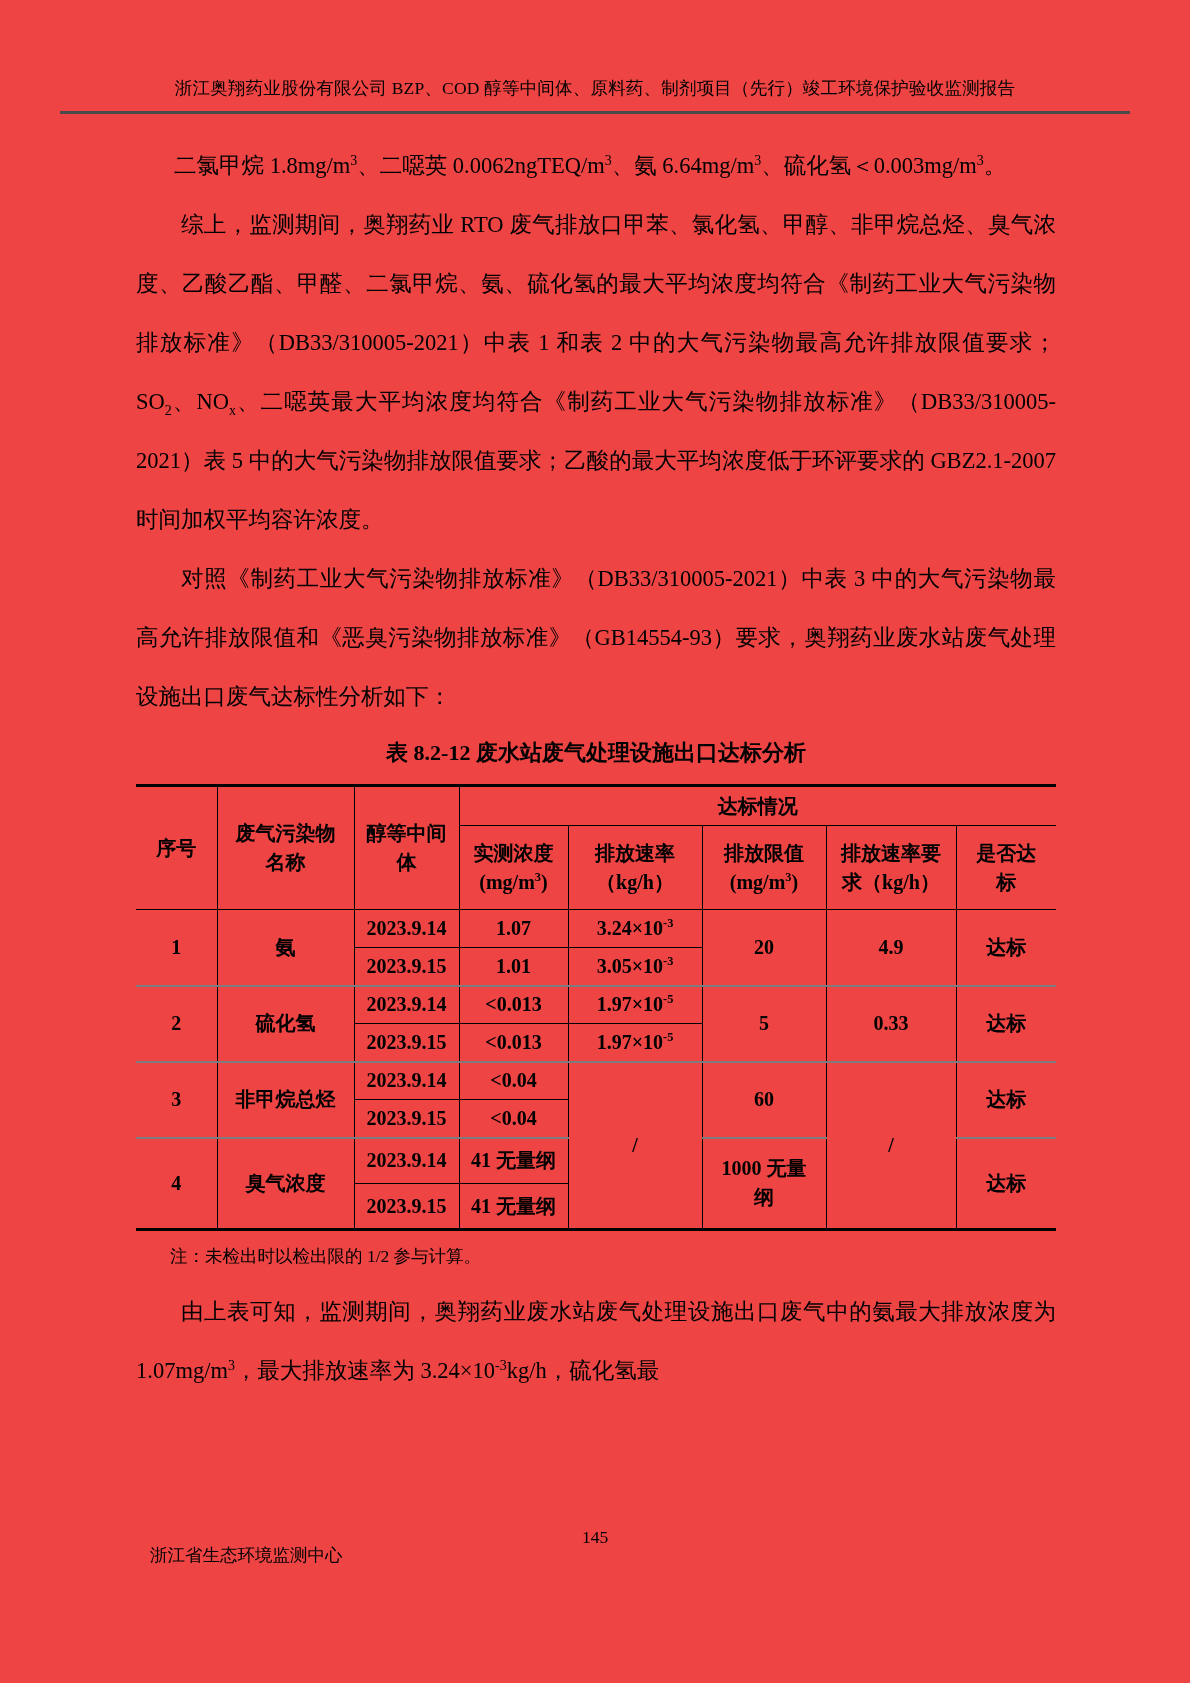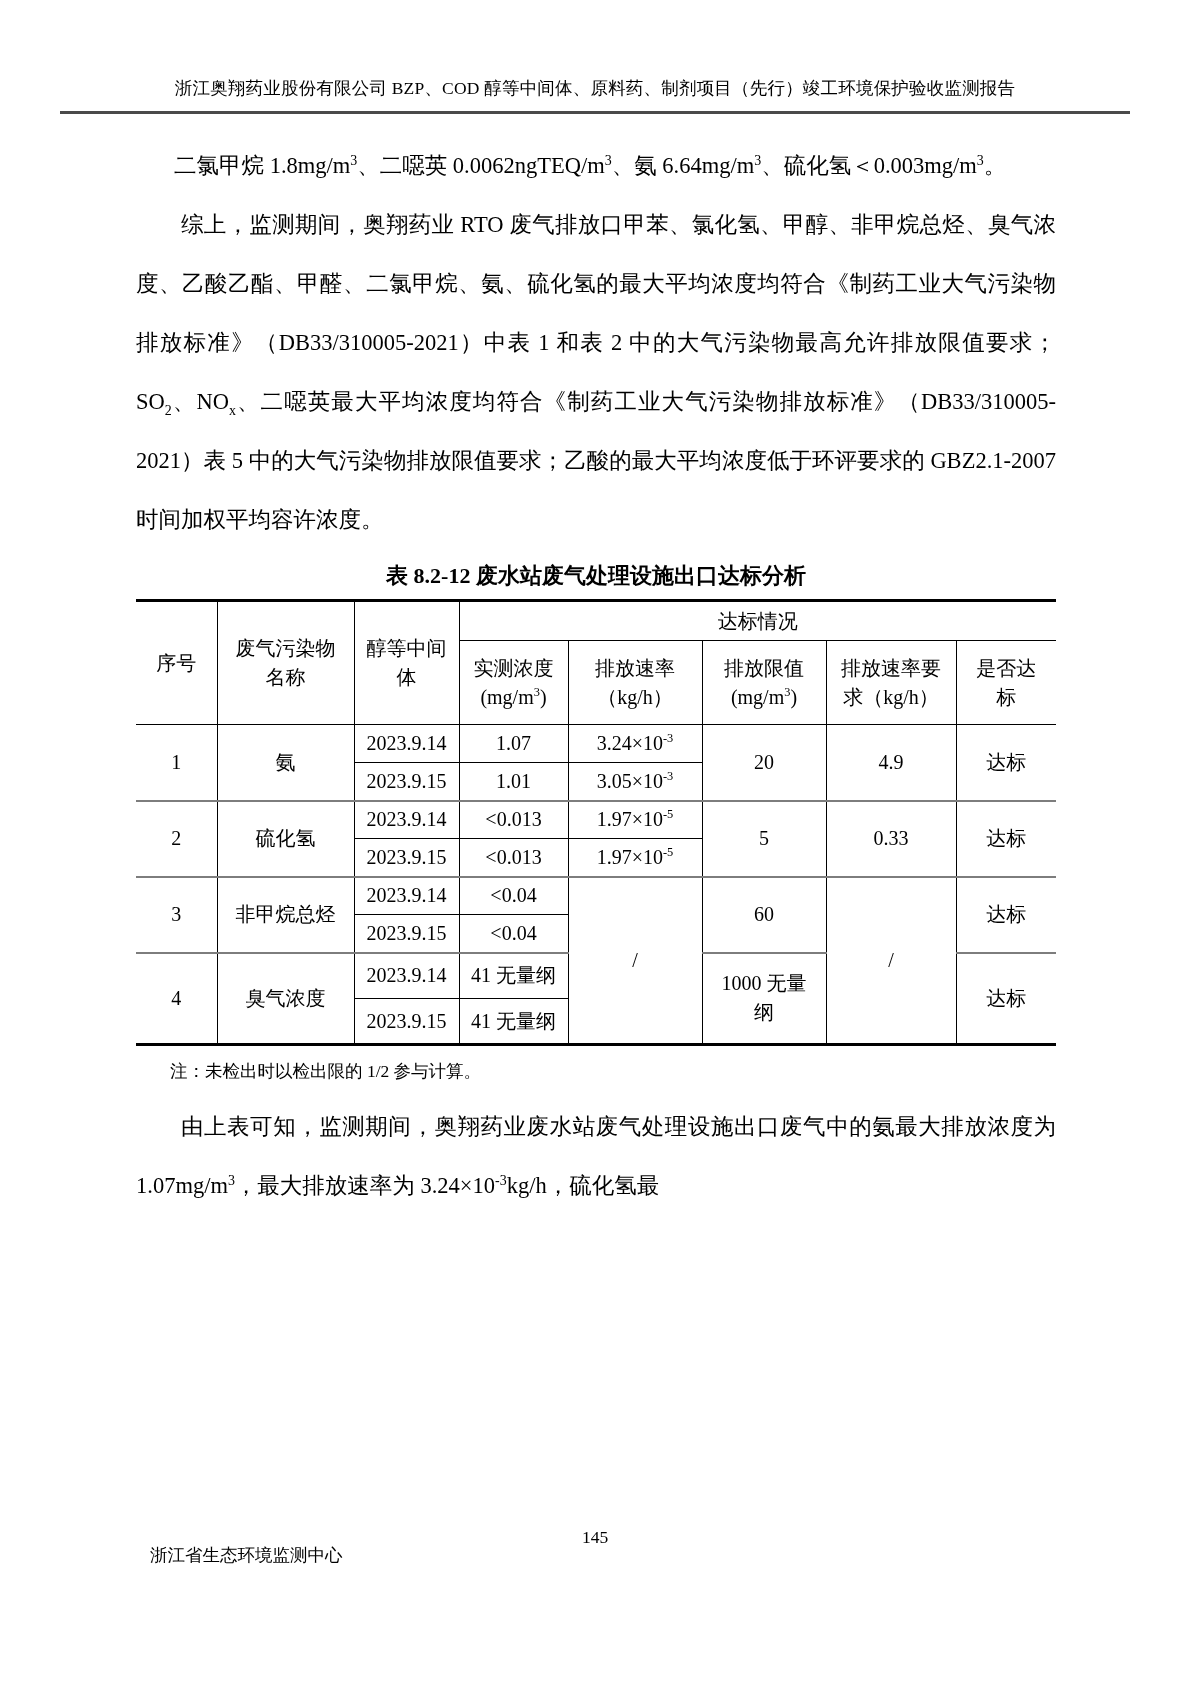--- a/index.html
+++ b/index.html
@@ -1,17 +1,17 @@
 <!DOCTYPE html>
 <html lang="zh"><head>
 <meta charset="utf-8">
 <style>
   html,body{margin:0;padding:0;background:#e8e8e8;}
   .page{
-    width:1190px;height:1683px;background:#ffffff;position:relative;
+    width:1190px;height:1683px;background:#ef4444;position:relative;
     margin:0 auto;color:#000;
     font-family:"Liberation Serif","DejaVu Serif",serif;
     box-sizing:border-box;overflow:hidden;
   }
   
   .doc-header{margin:0 60px;padding-top:76px;}
   .doc-header .hdr-title{
     font-size:17.5px;text-align:center;white-space:nowrap;letter-spacing:.2px;
   }
   .doc-header .hdr-rule{border-bottom:3px solid #4a4a4a;margin-top:11px;}
@@ -20,28 +20,28 @@
   .body-p{
     font-size:22.5px;line-height:59px;text-align:justify;margin:0;
     word-break:break-word;
   }
   .body-p.first{margin-top:22px;margin-left:38px;}
   .indent{text-indent:2em;}
   sup{font-size:62%;line-height:0;}
   sub{font-size:62%;line-height:0;}
   
   .tbl-title{
-    font-weight:bold;font-size:22px;text-align:center;margin:12px 0 8px 0;
+    font-weight:bold;font-size:22px;text-align:center;margin:12px 0 16px 0;
   }
   table.compliance{
     border-collapse:collapse;width:920px;table-layout:fixed;
     font-size:20px;border-top:3px solid #000;border-bottom:3px solid #000;
   }
   table.compliance th,table.compliance td{
-    border:1px solid #000;font-weight:normal;text-align:center;
+    border:1px solid #000;font-weight:bold;text-align:center;
     vertical-align:middle;padding:1px 10px;line-height:1.45;
     overflow:hidden;
   }
   .col-first{border-left:none !important;}
   .col-last{border-right:none !important;}
   tr.h1{height:40px;}
   tr.h2{height:84px;}
   tbody tr{height:38px;}
   tbody tr.tall{height:46px;}
   tr.g-sep > td{border-top:2.5px solid #7d7d7d;}
@@ -61,20 +61,21 @@
 
   <div class="doc-header">
     <div class="hdr-title">浙江奥翔药业股份有限公司 BZP、COD 醇等中间体、原料药、制剂项目（先行）竣工环境保护验收监测报告</div>
     <div class="hdr-rule"></div>
   </div>
 
   <div class="doc-main">
 
     <p class="body-p first">二氯甲烷 1.8mg/m<sup>3</sup>、二噁英 0.0062ngTEQ/m<sup>3</sup>、氨 6.64mg/m<sup>3</sup>、硫化氢＜0.003mg/m<sup>3</sup>。</p>
     <p class="body-p indent">综上，监测期间，奥翔药业 RTO 废气排放口甲苯、氯化氢、甲醇、非甲烷总烃、臭气浓度、乙酸乙酯、甲醛、二氯甲烷、氨、硫化氢的最大平均浓度均符合《制药工业大气污染物排放标准》（DB33/310005-2021）中表 1 和表 2 中的大气污染物最高允许排放限值要求；SO<sub>2</sub>、NO<sub>x</sub>、二噁英最大平均浓度均符合《制药工业大气污染物排放标准》（DB33/310005-2021）表 5 中的大气污染物排放限值要求；乙酸的最大平均浓度低于环评要求的 GBZ2.1-2007 时间加权平均容许浓度。</p>
+    <p class="body-p indent">对照《制药工业大气污染物排放标准》（DB33/310005-2021）中表 3 中的大气污染物最高允许排放限值和《恶臭污染物排放标准》（GB14554-93）要求，奥翔药业废水站废气处理设施出口废气达标性分析如下：</p>
 
     <div class="tbl-title">表 8.2-12 废水站废气处理设施出口达标分析</div>
 
     <table class="compliance">
       <colgroup>
         <col style="width:81px">
           <col style="width:137px">
           <col style="width:105px">
         <col style="width:109px">
           <col style="width:134px">

